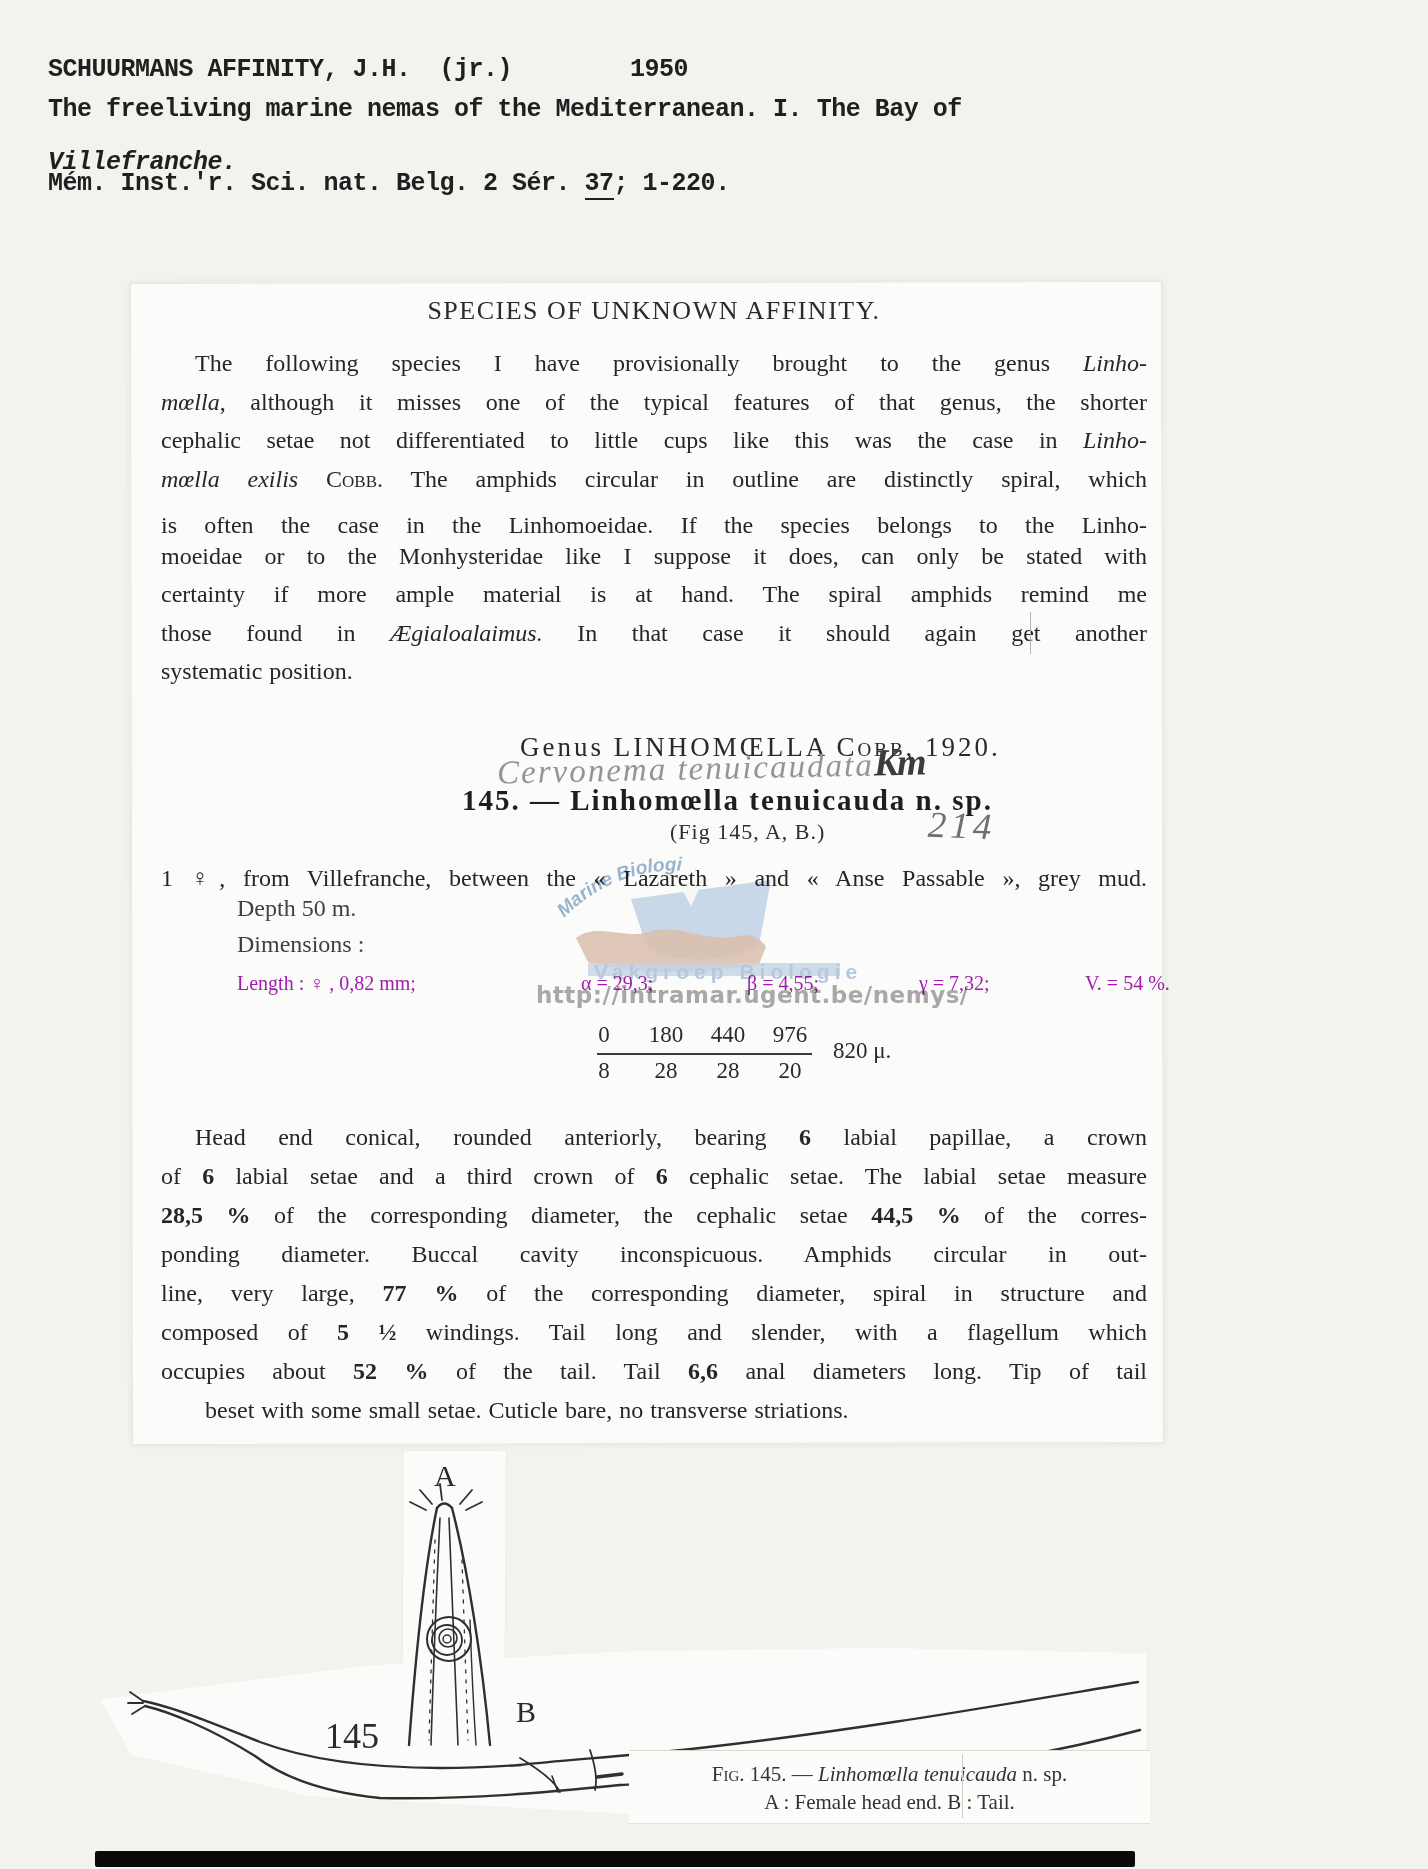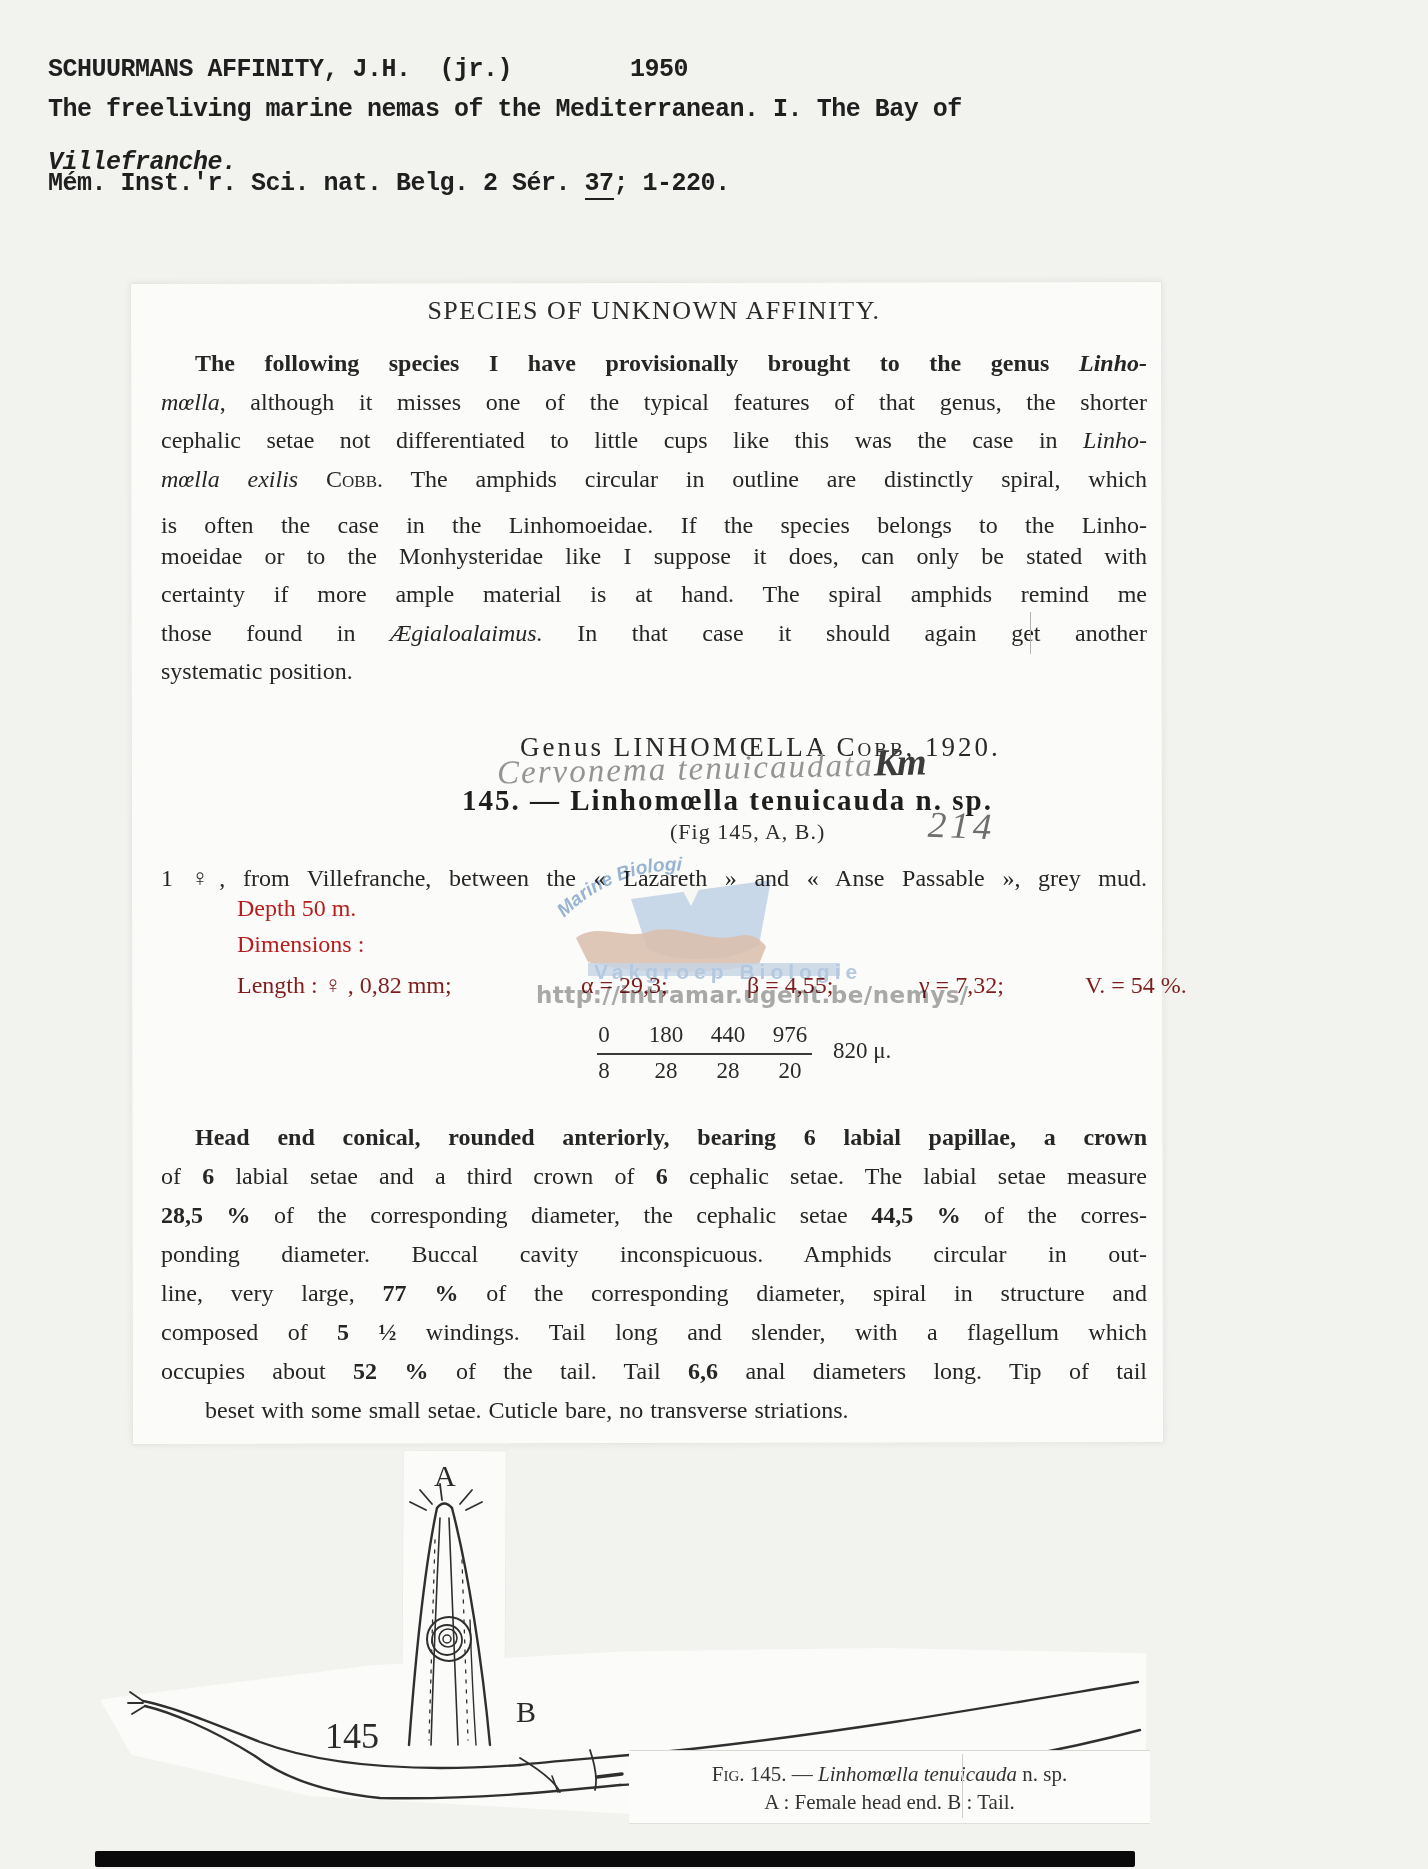--- a/index.html
+++ b/index.html
@@ -28,21 +28,21 @@
     font-size:26px;letter-spacing:1.5px;color:#2b2b2b;z-index:2;
   }
   .pline{
     position:absolute;left:161px;width:986px;height:38px;line-height:38px;
     font-size:24px;color:#262626;text-align:justify;overflow:hidden;z-index:2;
     word-spacing:1px;
   }
   .pline::after{content:"";display:inline-block;width:100%;height:0;}
   .pline.noj{text-align:left;}
   .pline.noj::after{display:none;}
-  .ind{text-indent:34px;font-weight:bold;}
+  .ind{text-indent:34px;}
   .sc{font-variant:small-caps;}
   .genus{
     position:absolute;left:520px;top:732px;font-size:27px;letter-spacing:3px;
     color:#2a2a2a;z-index:2;
   }
   .species{
     position:absolute;left:462px;top:784px;font-size:29px;font-weight:700;
     letter-spacing:2px;color:#1e1e1e;z-index:2;
   }
   .figref{
@@ -53,22 +53,22 @@
     position:absolute;left:497px;top:744px;z-index:4;
     font-style:italic;font-size:33px;color:#949494;letter-spacing:2px;
     transform:rotate(-1.2deg);white-space:nowrap;
   }
   .hand1 .scr{color:#3c3c3c;font-weight:700;font-size:38px;letter-spacing:-2px;}
   .hand2{
     position:absolute;left:928px;top:804px;z-index:4;
     font-style:italic;font-size:37px;color:#6f6f6f;letter-spacing:4px;
     transform:rotate(2deg);
   }
-  .indent2{position:absolute;left:237px;font-size:24px;color:#b91c1c;z-index:2;}
-  .dimspan{position:absolute;top:972px;font-size:24px;color:#7f1d1d;z-index:2;}
+  .indent2{position:absolute;left:237px;font-size:24px;color:#404040;z-index:2;}
+  .dimspan{position:absolute;top:972px;font-size:20px;color:#a21caf;z-index:2;}
   .fracnum{position:absolute;width:64px;text-align:center;font-size:23px;color:#2a2a2a;z-index:2;}
   .fracbar{position:absolute;left:597px;top:1053px;width:215px;height:2px;background:#3a3a3a;z-index:2;}
   .fractotal{position:absolute;left:833px;top:1038px;font-size:23px;color:#2a2a2a;z-index:2;}
   .artifact-v{position:absolute;left:1030px;top:612px;width:1px;height:42px;background:#b3b3af;z-index:2;}
   
   .wm{mix-blend-mode:multiply;}
   .wm-svg{position:absolute;left:528px;top:852px;z-index:3;opacity:.85;}
   .wm-url{
     position:absolute;left:536px;top:982px;z-index:3;
     font-family:"DejaVu Sans",sans-serif;font-weight:700;font-size:23px;

